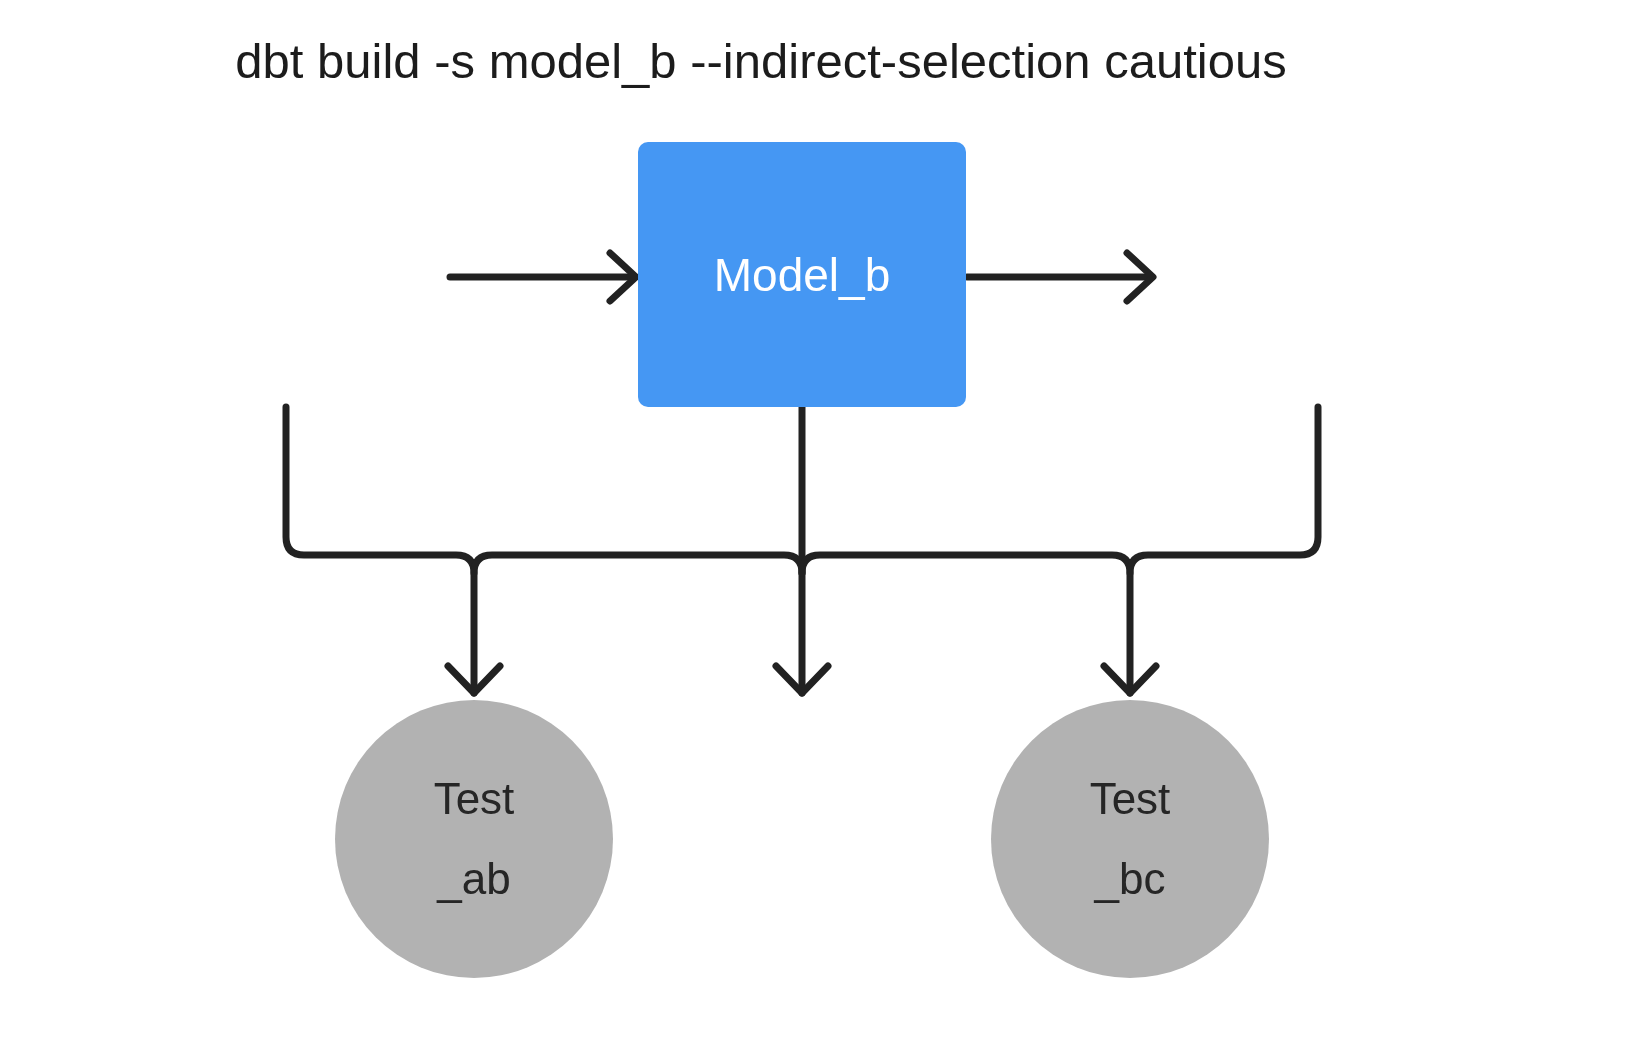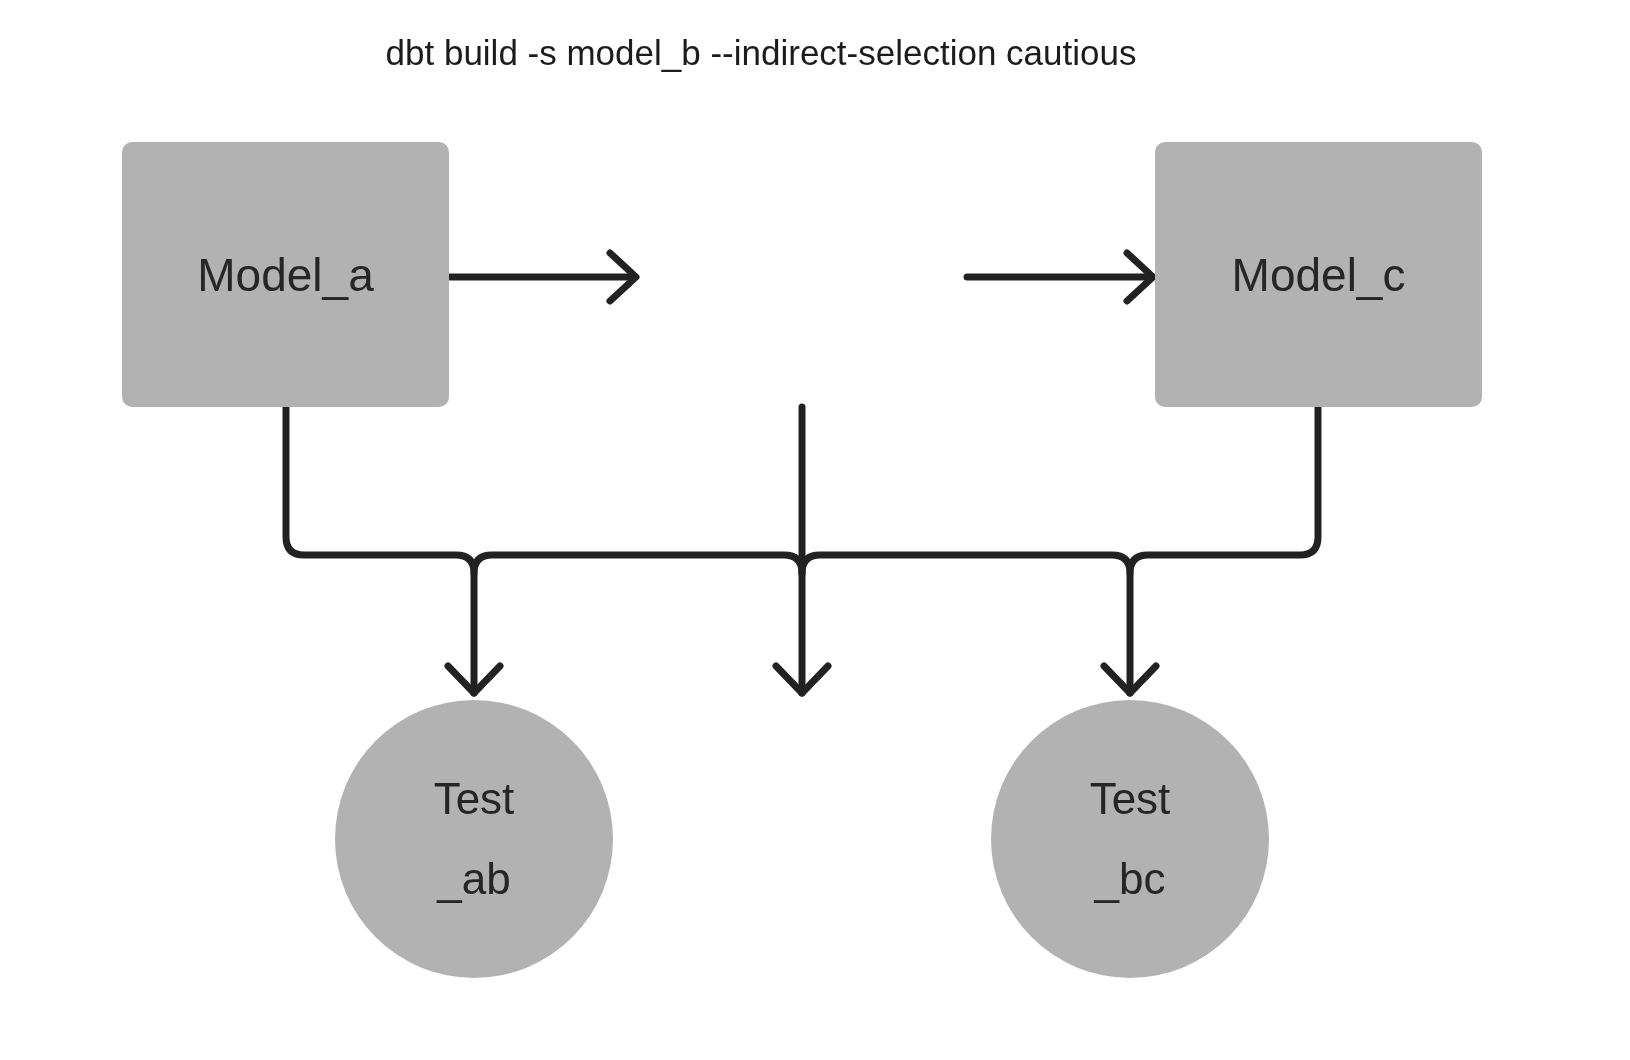--- a/index.html
+++ b/index.html
@@ -9,21 +9,21 @@
     height: 1060px;
     background: #ffffff;
     overflow: hidden;
     font-family: "Liberation Sans", "DejaVu Sans", sans-serif;
   }
   .title {
     position: absolute;
     top: 33px;
     left: 761px;
     transform: translateX(-50%);
-    font-size: 35px;
+    font-size: 49px;
     font-weight: 500;
     color: #1c1c1c;
     white-space: nowrap;
     letter-spacing: 0px;
   }
   .connectors {
     position: absolute;
     top: 0; left: 0;
   }
   .node {
@@ -82,28 +82,25 @@
       <path d="M 474 573 Q 474 555 492 555 L 784 555 Q 802 555 802 573"></path>
       <path d="M 802 407 L 802 693"></path>
       <path d="M 802 573 Q 802 555 820 555 L 1112 555 Q 1130 555 1130 573 L 1130 693"></path>
       <path d="M 1318 407 L 1318 537 Q 1318 555 1300 555 L 1148 555 Q 1130 555 1130 573"></path>
       <path d="M 448 666 L 474 693 L 500 666"></path>
       <path d="M 776 666 L 802 693 L 828 666"></path>
       <path d="M 1104 666 L 1130 693 L 1156 666"></path>
     </g>
   </svg>
 
-  <div class="node box model-a" style="background: rgb(178, 178, 178);">
-    <span class="box-label dark">Model_a</span>
+
+  <div class="node box model-b" style="background: rgb(69, 151, 243);">
+    <span class="box-label light">Model_b</span>
   </div>
 
-
-  <div class="node box model-c" style="background: rgb(178, 178, 178);">
-    <span class="box-label dark">Model_c</span>
-  </div>
 
   <div class="node circle test-ab" style="background: rgb(178, 178, 178);">
     <div class="circle-label">
       <span>Test</span>
       <span>_ab</span>
     </div>
   </div>
 
 
   <div class="node circle test-bc" style="background: rgb(178, 178, 178);">

